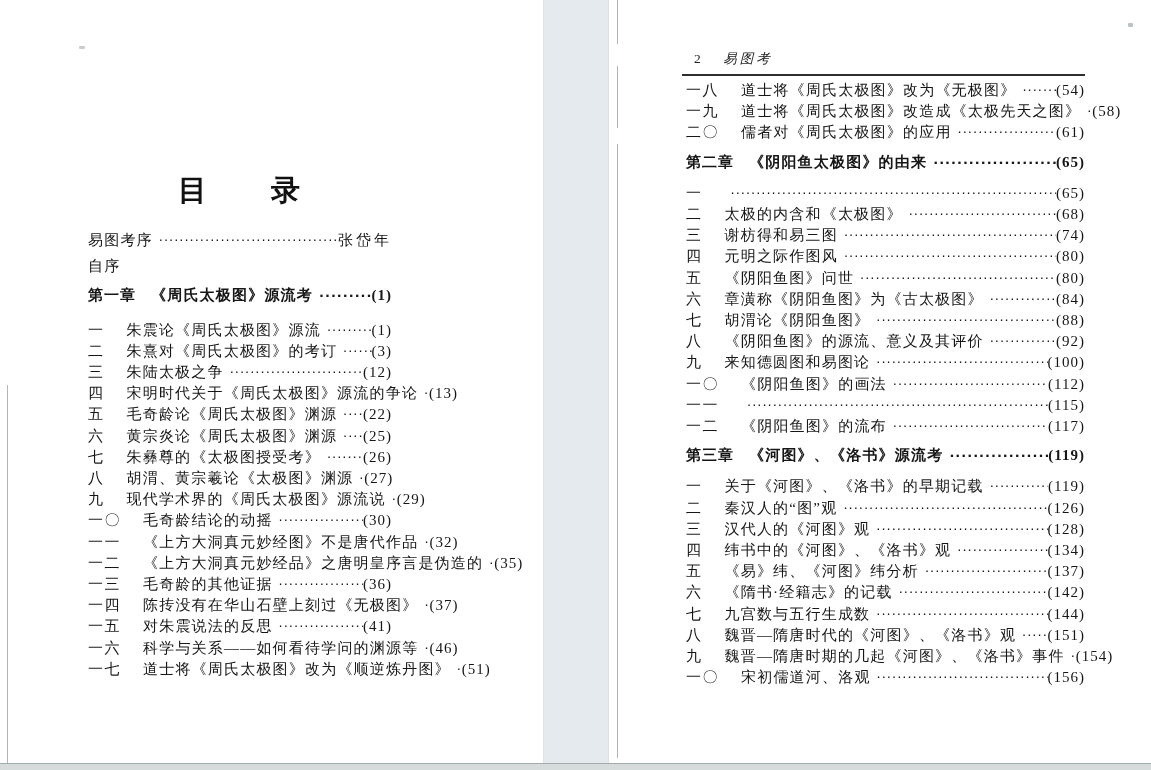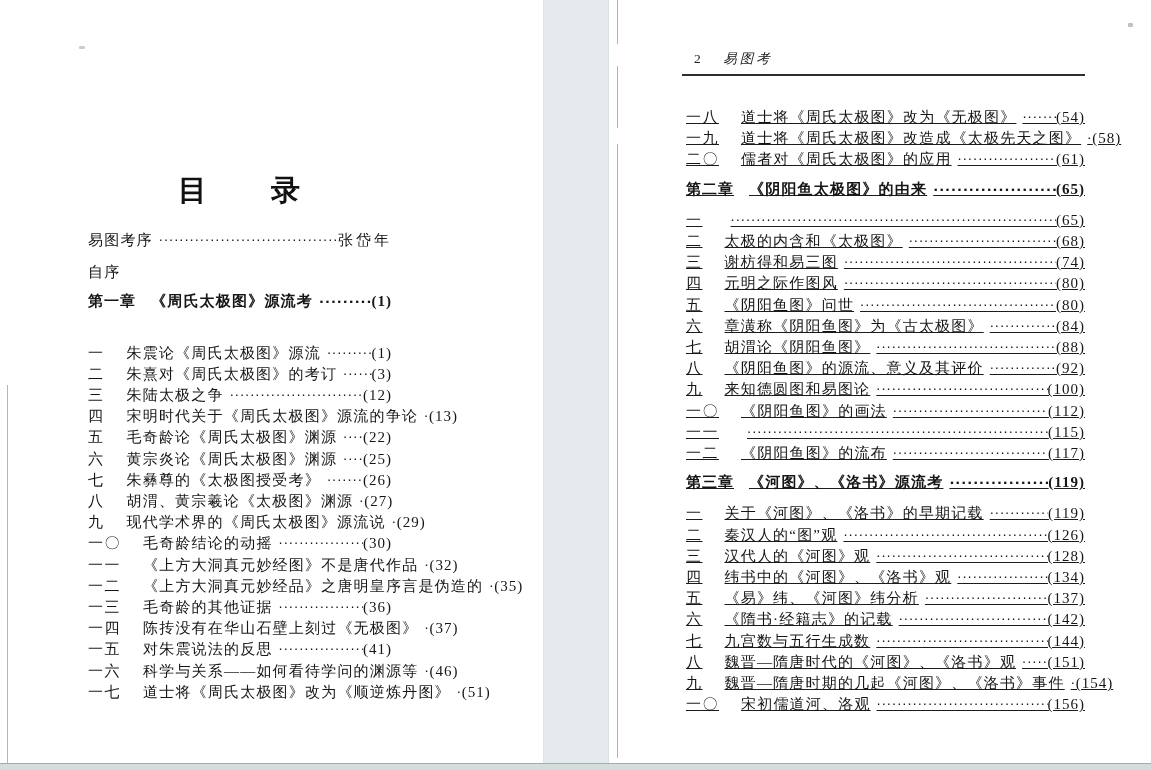--- a/index.html
+++ b/index.html
@@ -36,38 +36,38 @@
     margin-top:170px;height:40px;line-height:40px;
     text-align:center;font-size:29px;font-weight:bold;
     white-space:pre;letter-spacing:2px;color:#111;
   }
 
   
   .running-header{margin-top:46px;line-height:17px;font-size:13.5px;font-style:italic;color:#222;}
   .running-header .hdr-pagenum{margin-left:8px;margin-right:18px;letter-spacing:1px;font-style:normal;}
   .running-header .hdr-title{letter-spacing:3px;}
   .header-rule{margin-top:7px;height:0;border-top:2px solid #2e2e2e;margin-left:-4px;margin-right:0;}
-  .page.right .rows{margin-top:31px;text-decoration:underline;}
+  .page.right .rows{margin-top:4px;}
 
   
   .row{display:flex;align-items:baseline;line-height:21.2px;font-size:15px;color:#161616;}
   .row .num{margin-right:22px;white-space:pre;letter-spacing:1.5px;flex:0 0 auto;}
   .row .title{flex:0 1 auto;white-space:nowrap;letter-spacing:1.2px;}
   .row .leader{
     flex:1 1 0;overflow:hidden;white-space:nowrap;
     font-family:"DejaVu Sans",sans-serif;font-size:13px;letter-spacing:1px;
     padding:0 5px 0 6px;color:#161616;
   }
   .row .pagenum{flex:0 0 auto;text-align:right;white-space:pre;letter-spacing:1px;}
   .row.chapter{font-weight:bold;}
   .row.chapter .num{margin-right:15px;letter-spacing:1px;}
   .page.left .row.front{margin-top:20px;}
   .page.left .row.front .pagenum{letter-spacing:3px;}
-  .page.left .row.plain{margin-top:11px;align-items:flex-end;}
-  .page.left .row.chapter{margin-top:8px;margin-bottom:30px;}
+  .page.left .row.plain{margin-top:5px;align-items:flex-end;}
+  .page.left .row.chapter{margin-top:8px;margin-bottom:13px;}
   .page.right .row.chapter{margin-top:8px;margin-bottom:10px;}
 </style>
 </head>
 <body>
 
 <div class="canvas">
 
   <div class="gutter"></div>
   <div class="right-page-edge"></div>
   <div class="right-page-edge-gap1"></div>

